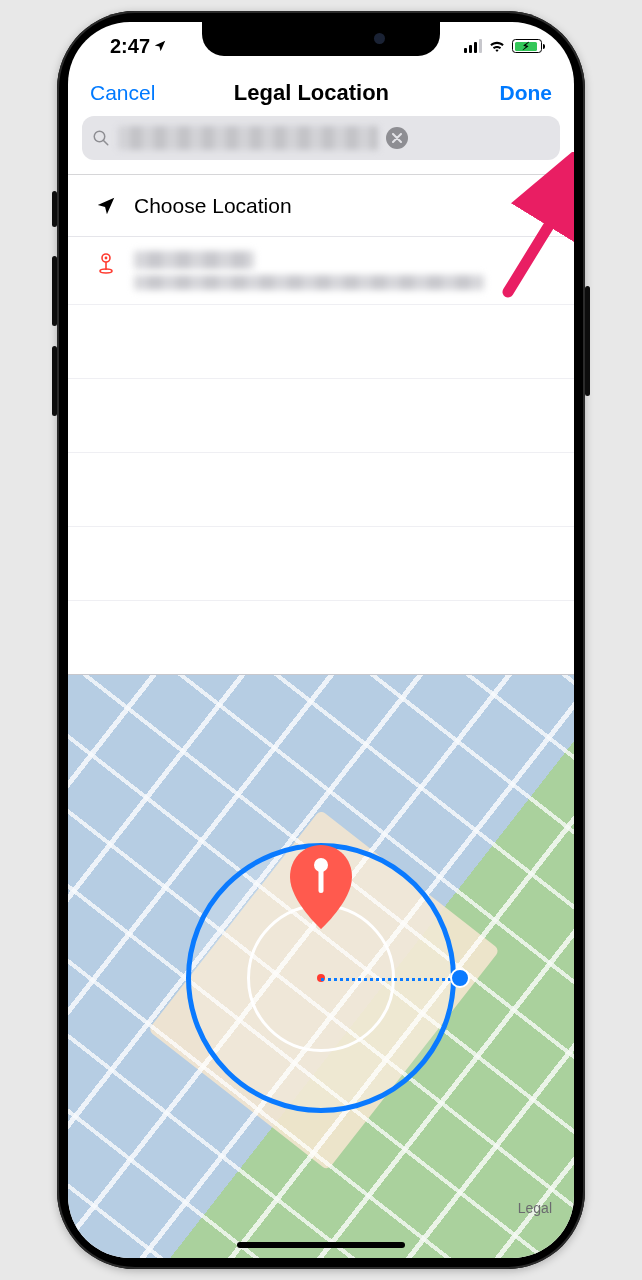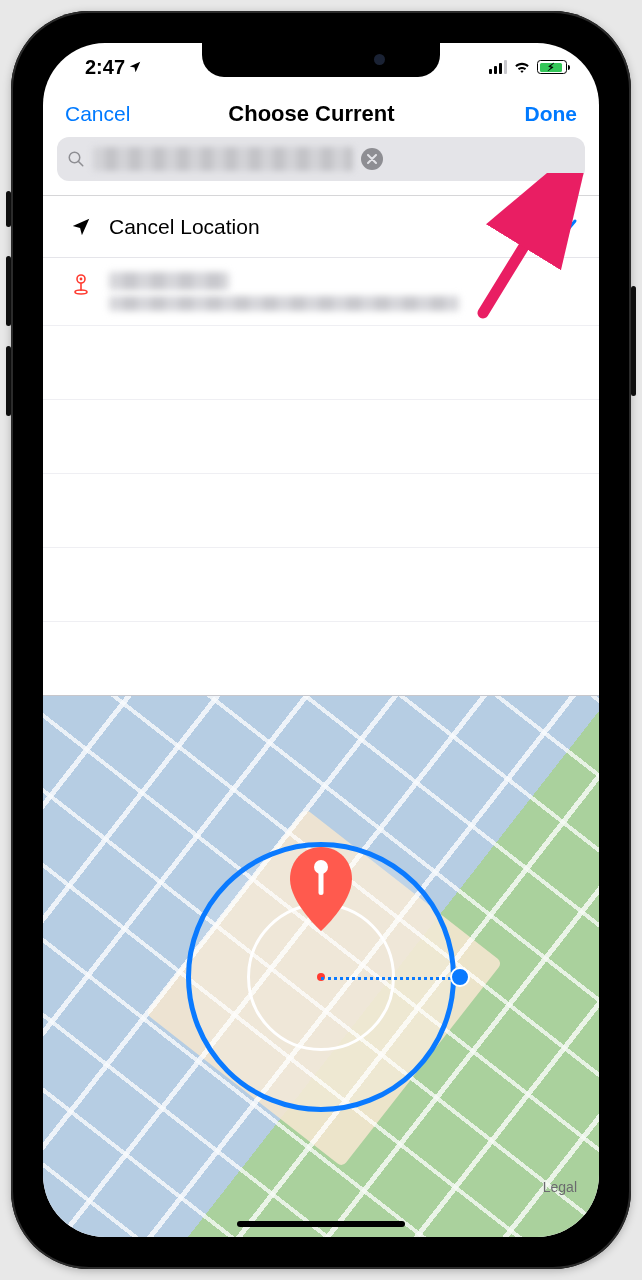--- a/index.html
+++ b/index.html
@@ -6,25 +6,25 @@
   body {
     width: 642px;
     height: 1280px;
     background: #e8e8e8;
     font-family: -apple-system, "Helvetica Neue", Helvetica, Arial, sans-serif;
     display: flex;
     align-items: center;
     justify-content: center;
   }
   .device-frame {
-    width: 620px;
+    width: 528px;
     height: 1258px;
     background: #000;
     border-radius: 78px;
-    padding: 32px;
+    padding: 11px;
     position: relative;
     box-shadow: inset 0 0 0 2px #2b2b2b, 0 2px 8px rgba(0,0,0,.25);
   }
   .side-btn {
     position: absolute;
     background: #0d0d0d;
     border-radius: 3px;
   }
   .side-btn.mute { left: -5px; top: 180px; width: 5px; height: 36px; }
   .side-btn.vol1 { left: -5px; top: 245px; width: 5px; height: 70px; }
@@ -269,21 +269,21 @@
         </svg>
         <div class="battery">
           <div class="battery-fill"></div>
           <span class="battery-bolt">⚡︎</span>
         </div>
       </div>
     </div>
 
     <div class="nav-header">
       <span class="nav-btn">Cancel</span>
-      <span class="nav-title">Choose Current</span>
+      <span class="nav-title">Legal Location</span>
       <span class="nav-btn done">Done</span>
     </div>
 
     <div class="search-wrap">
       <div class="search-field">
         <svg class="mag" viewBox="0 0 24 24">
           <circle cx="10" cy="10" r="7" stroke="#8e8e93" stroke-width="2" fill="none"></circle>
           <line x1="15" y1="15" x2="21" y2="21" stroke="#8e8e93" stroke-width="2" stroke-linecap="round"></line>
         </svg>
         <div class="search-blur"></div>
@@ -295,21 +295,21 @@
       </div>
     </div>
 
     <div class="loc-list">
       <div class="row">
         <span class="lead-ic">
           <svg width="22" height="22" viewBox="0 0 24 24">
             <path d="M3 11 L21 3 L13 21 L11 13 Z" fill="#000"></path>
           </svg>
         </span>
-        <span class="label">Cancel Location</span>
+        <span class="label">Choose Location</span>
         <svg class="check" width="24" height="24" viewBox="0 0 24 24">
           <path d="M4 12 L10 18 L20 6" stroke="#007aff" stroke-width="3" fill="none" stroke-linecap="round" stroke-linejoin="round"></path>
         </svg>
       </div>
 
       <div class="row addr">
         <span class="lead-ic pin-red">
           <svg width="24" height="24" viewBox="0 0 24 24">
             <circle cx="12" cy="7" r="4" fill="none" stroke="#ff3b30" stroke-width="1.6"></circle>
             <circle cx="12" cy="7" r="1.4" fill="#ff3b30"></circle>

